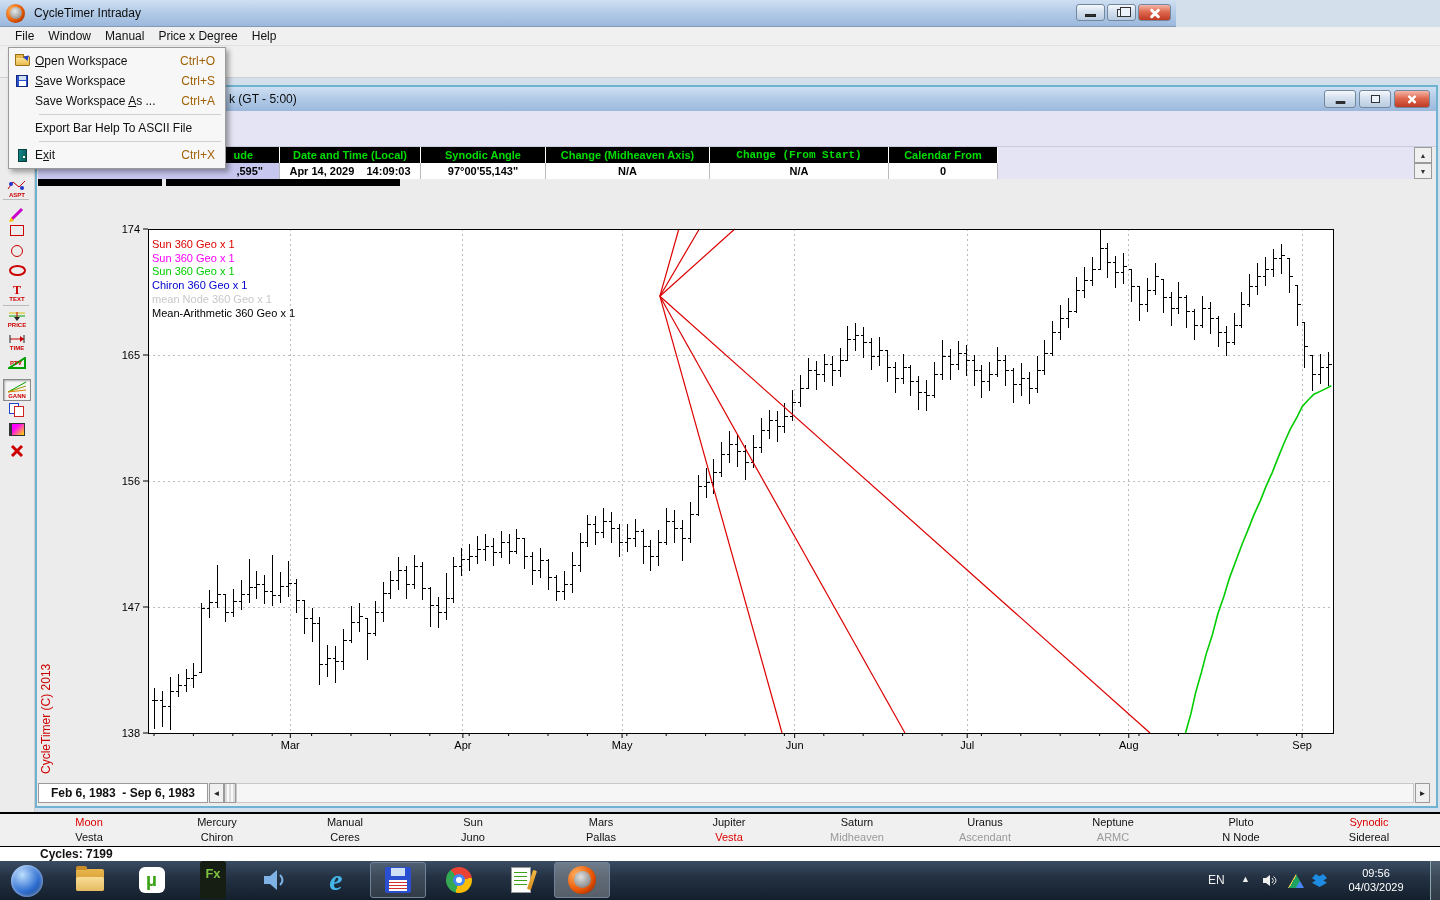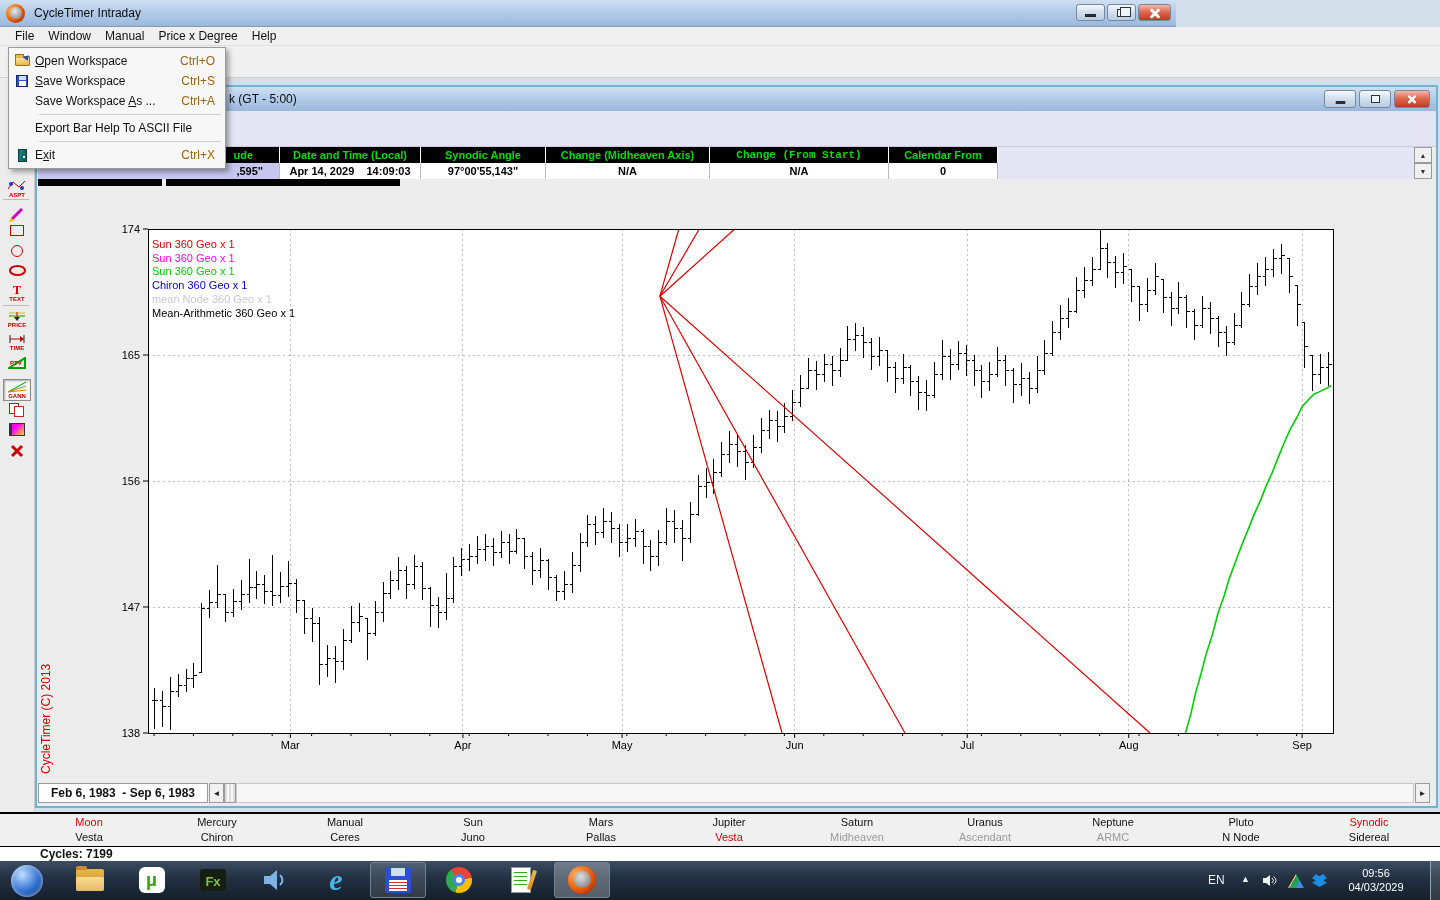--- a/index.html
+++ b/index.html
@@ -105,21 +105,21 @@
   .tb-btn{position:absolute;top:1px;width:56px;height:36px;display:flex;align-items:center;justify-content:center;border-radius:3px}
   .tb-btn.boxed{border:1px solid #6f8298;background:rgba(255,255,255,.12)}
   .tb-btn.active{background:rgba(255,255,255,.28)}
   #start-btn{position:absolute;left:8px;top:2px;width:38px;height:35px;display:flex;align-items:center;justify-content:center}
   .orb{width:32px;height:32px;border-radius:50%;background:radial-gradient(circle at 35% 30%,#bfe0ff,#2f6fd0 55%,#0d2f66);box-shadow:inset 0 0 4px rgba(255,255,255,.7)}
   .fol{position:relative;width:28px;height:22px}
   .fol-b{position:absolute;left:0;top:0;width:28px;height:22px;background:linear-gradient(#e8b64c,#c98e2a);border-radius:2px}
   .fol-b::before{content:"";position:absolute;left:0;top:-3px;width:11px;height:4px;background:#c98e2a;border-radius:2px 2px 0 0}
   .fol-f{position:absolute;left:0;bottom:0;width:28px;height:14px;background:linear-gradient(#f9dd95,#e3ba60);border-radius:2px}
   .ut{width:26px;height:26px;border-radius:6px;background:#fff;color:#3aa317;font-weight:bold;font-size:19px;text-align:center;line-height:25px}
-  .fx{width:26px;height:22px;background:#161d12;color:#7dc242;font-weight:bold;font-size:13px;text-align:center;line-height:26px;border-radius:3px}
+  .fx{width:26px;height:38px;background:#161d12;color:#7dc242;font-weight:bold;font-size:13px;text-align:center;line-height:26px;border-radius:3px}
   .ie{color:#45b6ea;font-family:"Liberation Serif",serif;font-style:italic;font-weight:bold;font-size:30px;line-height:28px}
   .flp{position:relative;width:26px;height:26px;background:#2a4fd0;border-radius:2px}
   .flp-t{position:absolute;left:6px;top:1px;width:14px;height:8px;background:#cfe0f5}
   .flp-l{position:absolute;left:4px;bottom:2px;width:18px;height:11px;background:repeating-linear-gradient(#fff 0 2px,#d03030 2px 3px)}
   .chr{position:relative;width:26px;height:26px;border-radius:50%;background:conic-gradient(from -40deg,#ea4335 0 120deg,#fbbc05 120deg 235deg,#34a853 235deg 360deg)}
   .chr-c{position:absolute;left:7px;top:7px;width:12px;height:12px;border-radius:50%;background:#fff;border:3px solid #4285f4}
   .edt{position:relative;width:20px;height:26px;background:#fdfdfd;border:1px solid #999}
   .edt::before{content:"";position:absolute;left:2px;top:4px;width:13px;height:16px;background:repeating-linear-gradient(#3aa317 0 1px,transparent 1px 4px)}
   .edt-p{position:absolute;right:-4px;top:2px;width:4px;height:20px;background:linear-gradient(#f4b942,#d88f1f);transform:rotate(18deg);border-radius:1px}
   .ctl{position:relative;width:28px;height:28px;border-radius:50%;background:radial-gradient(circle at 30% 30%,#ffb060,#e85200 60%,#7a1a00)}

